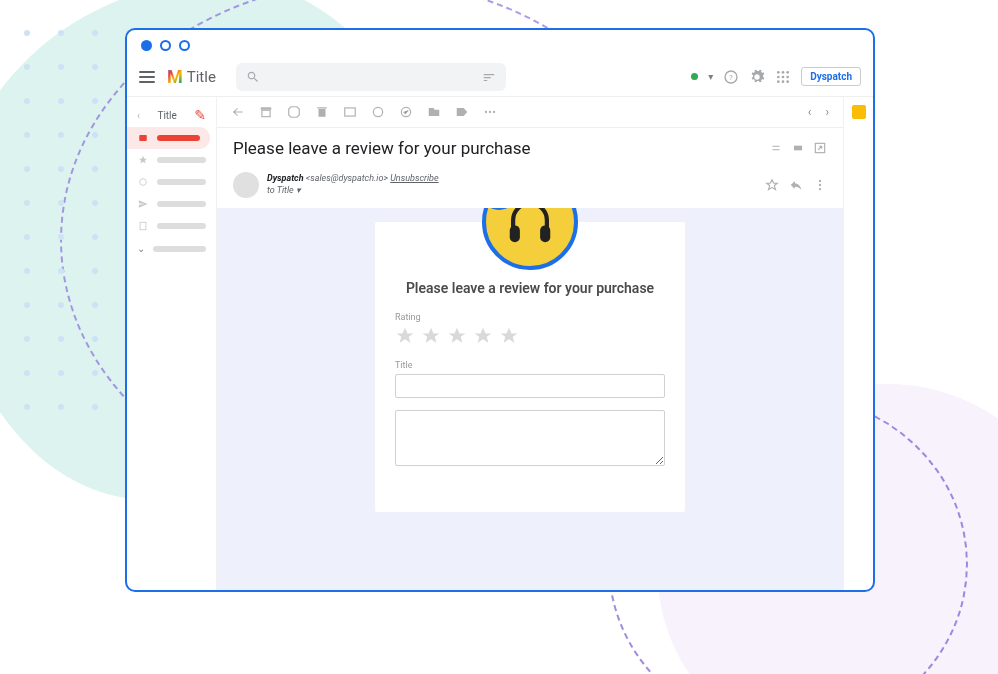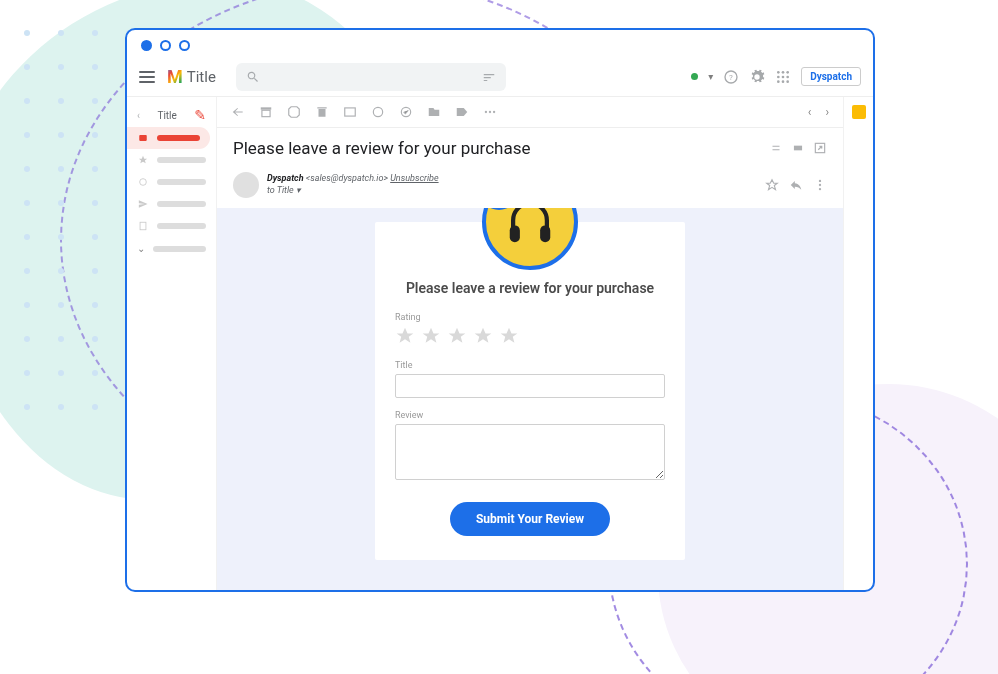--- a/index.html
+++ b/index.html
@@ -333,23 +333,21 @@
               </svg>
             <svg class="star" viewBox="0 0 24 24">
                 <path d="M12 2l3 7h7l-5.5 4 2 7-6.5-4-6.5 4 2-7L2 9h7z"></path>
               </svg>
             <svg class="star" viewBox="0 0 24 24">
                 <path d="M12 2l3 7h7l-5.5 4 2 7-6.5-4-6.5 4 2-7L2 9h7z"></path>
               </svg>
           </div>
           <div class="form-label">Title</div>
           <input class="form-input" style="">
-          <div class="form-label">Review</div>
           <textarea class="form-textarea" style=""></textarea>
-          <button class="submit-btn">Submit Your Review</button>
         </div>
       </div>
     </div>
 
     <div class="right-rail">
       <div class="rail-icon"></div>
     </div>
   </div>
 </div>
 

